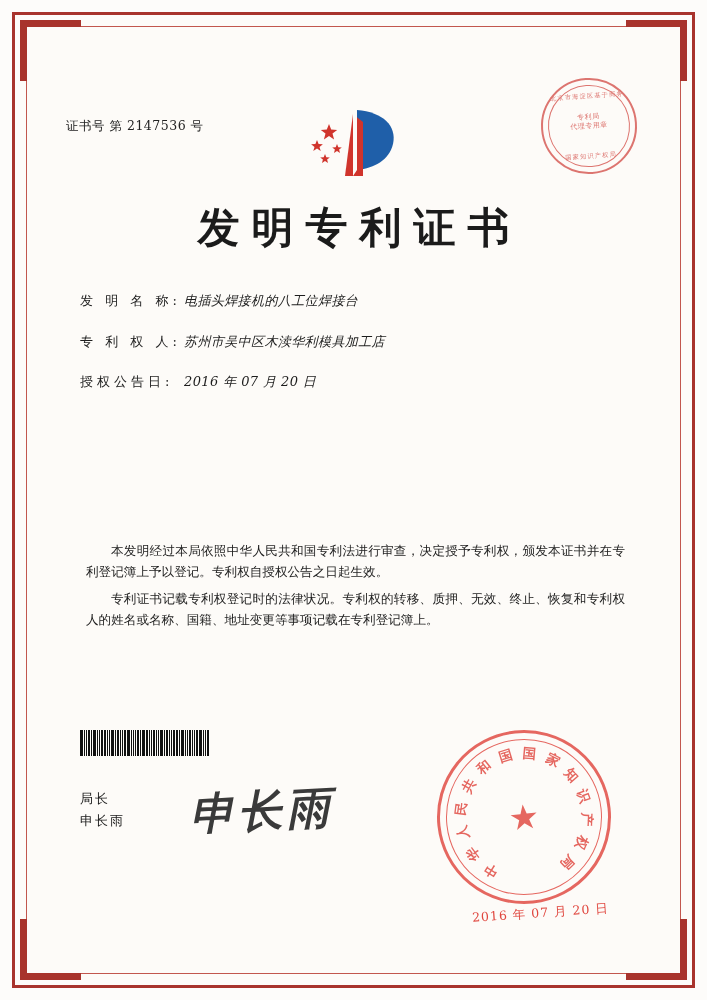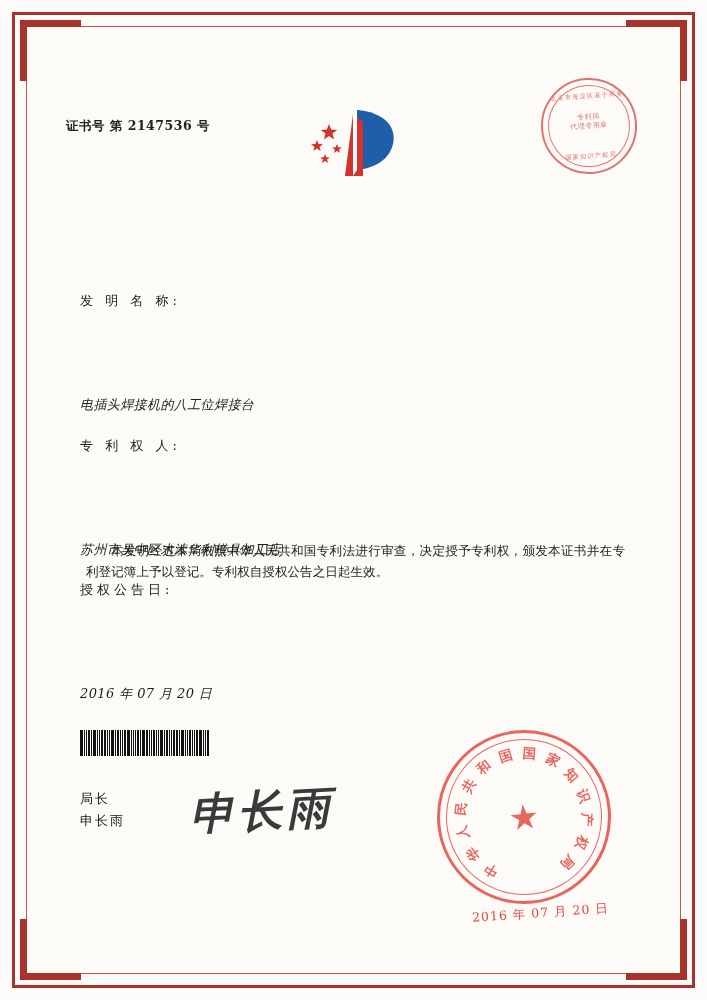--- a/index.html
+++ b/index.html
@@ -51,21 +51,20 @@
   }
 
   
   .cert-no {
     position: absolute;
     left: 26px;
     top: 78px;
     font-size: 12.5px;
     letter-spacing: 0.5px;
     color: #222;
-    font-weight: bold;
   }
 
   
   .stamp-oval {
     position: absolute;
     right: 30px;
     top: 38px;
     width: 92px;
     height: 92px;
     border: 2px solid #d4504a;
@@ -129,21 +128,20 @@
     position: absolute;
     left: 40px;
     right: 40px;
     top: 252px;
     font-size: 13px;
   }
   .field-row {
     display: flex;
     align-items: baseline;
     margin-bottom: 22.5px;
-    flex-direction: column;
   }
   .field-label {
     width: 104px;
     flex: 0 0 104px;
     letter-spacing: 4px;
     color: #1d1d1d;
   }
   .field-value {
     flex: 1;
     color: #1d1d1d;
@@ -303,38 +301,40 @@
 
         <g fill="#d0342c">
           <polygon points="50,22 52.2,27.6 58.2,27.9 53.5,31.6 55.1,37.4 50,34 44.9,37.4 46.5,31.6 41.8,27.9 47.8,27.6"></polygon>
           <polygon points="38,38 39.6,42 43.9,42.2 40.5,44.9 41.7,49.1 38,46.6 34.3,49.1 35.5,44.9 32.1,42.2 36.4,42"></polygon>
           <polygon points="46,52 47.3,55.3 50.8,55.5 48.1,57.6 49,61 46,59 43,61 43.9,57.6 41.2,55.5 44.7,55.3"></polygon>
           <polygon points="58,42 59.3,45.3 62.8,45.5 60.1,47.6 61,51 58,49 55,51 55.9,47.6 53.2,45.5 56.7,45.3"></polygon>
         </g>
       </svg>
     </div>
 
+    <div class="title">发明专利证书</div>
 
     <div class="fields">
       <div class="field-row">
         <div class="field-label">发 明 名 称:</div>
         <div class="field-value">电插头焊接机的八工位焊接台</div>
       </div>
       <div class="field-row">
         <div class="field-label">专 利 权 人:</div>
         <div class="field-value">苏州市吴中区木渎华利模具加工店</div>
       </div>
       <div class="field-row">
         <div class="field-label">授权公告日:</div>
         <div class="field-value">2016 年 07 月 20 日</div>
       </div>
     </div>
 
     <div class="paragraphs">
       <p>本发明经过本局依照中华人民共和国专利法进行审查，决定授予专利权，颁发本证书并在专利登记簿上予以登记。专利权自授权公告之日起生效。</p>
+      <p>专利证书记载专利权登记时的法律状况。专利权的转移、质押、无效、终止、恢复和专利权人的姓名或名称、国籍、地址变更等事项记载在专利登记簿上。</p>
     </div>
 
     <div class="barcode"><i style="width:3px"></i><i style="width:1px"></i><i style="width:1px"></i><i style="width:2px"></i><i style="width:1px"></i><i style="width:3px"></i><i style="width:1px"></i><i style="width:1px"></i><i style="width:2px"></i><i style="width:2px"></i><i style="width:1px"></i><i style="width:1px"></i><i style="width:3px"></i><i style="width:1px"></i><i style="width:2px"></i><i style="width:1px"></i><i style="width:1px"></i><i style="width:2px"></i><i style="width:3px"></i><i style="width:1px"></i><i style="width:1px"></i><i style="width:1px"></i><i style="width:2px"></i><i style="width:1px"></i><i style="width:3px"></i><i style="width:2px"></i><i style="width:1px"></i><i style="width:1px"></i><i style="width:2px"></i><i style="width:1px"></i><i style="width:1px"></i><i style="width:3px"></i><i style="width:1px"></i><i style="width:2px"></i><i style="width:1px"></i><i style="width:1px"></i><i style="width:2px"></i><i style="width:2px"></i><i style="width:1px"></i><i style="width:3px"></i><i style="width:1px"></i><i style="width:1px"></i><i style="width:2px"></i><i style="width:1px"></i><i style="width:1px"></i><i style="width:2px"></i><i style="width:3px"></i><i style="width:1px"></i><i style="width:1px"></i><i style="width:2px"></i></div>
 
     <div class="sig-label">
       <div>局长</div>
       <div>申长雨</div>
     </div>
     <div class="sig-script">申长雨</div>
 

